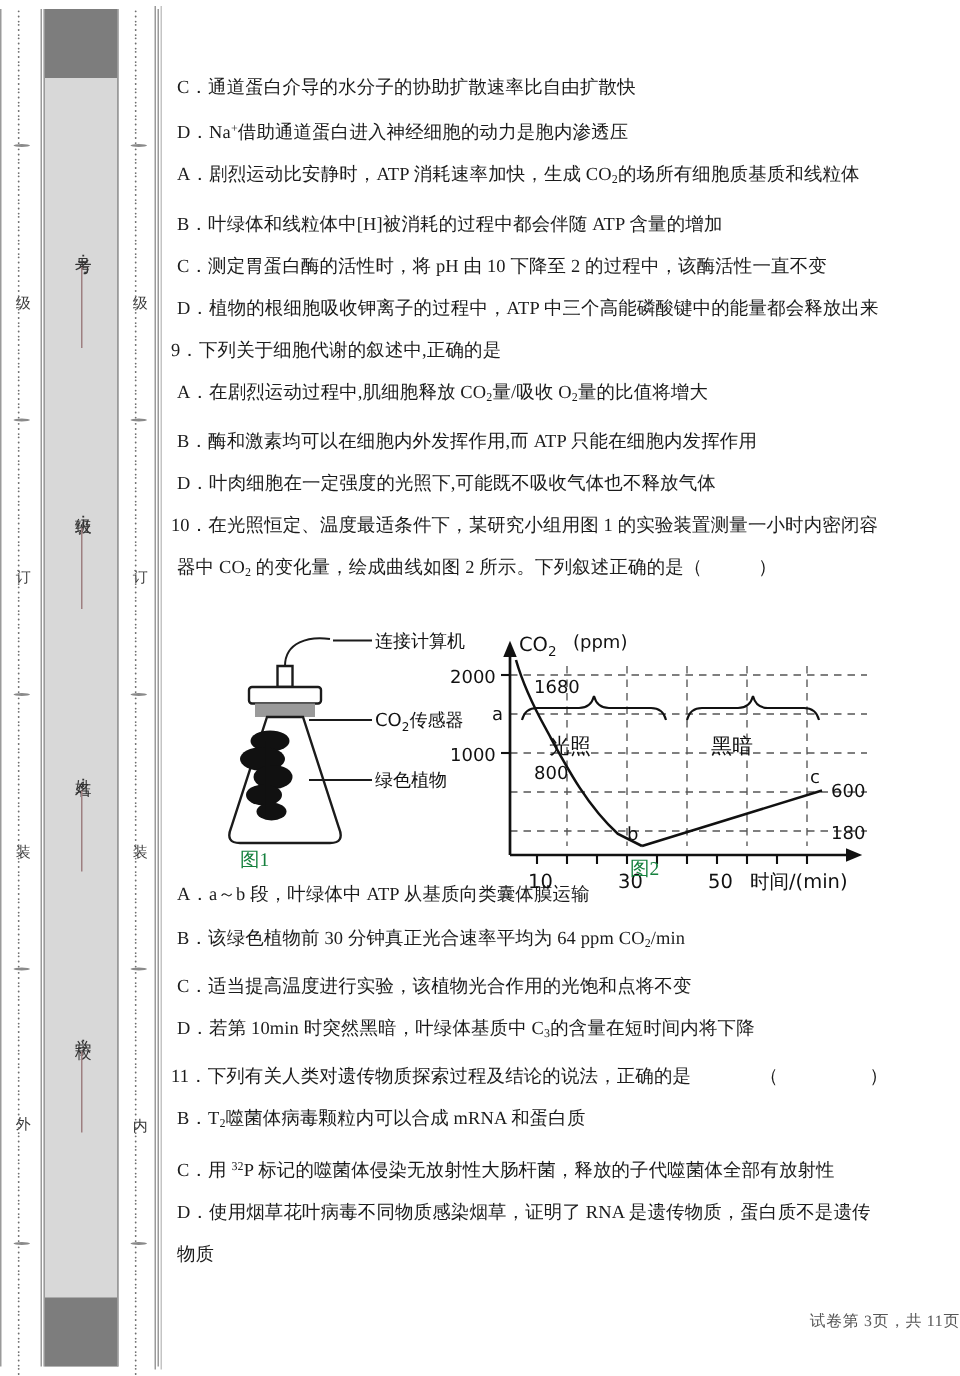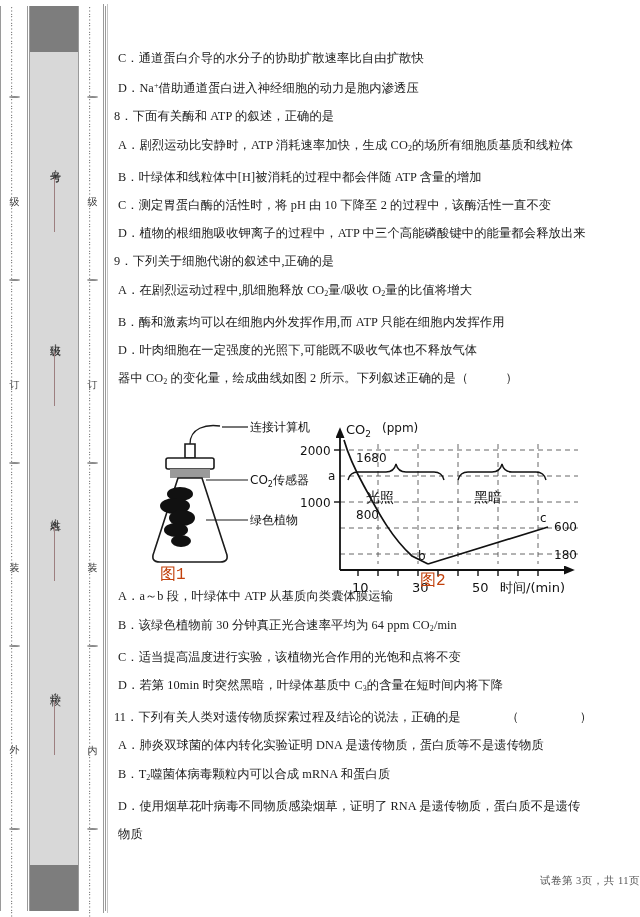--- a/index.html
+++ b/index.html
@@ -51,21 +51,21 @@
   .opt{padding-left:4px;}
   .q{padding-left:0px;}
   sub{font-size:8px;vertical-align:-2px;}
   sup{font-size:8px;vertical-align:4px;}
   .blank-par{float:right;letter-spacing:6px;margin-right:28px;}
 
   
   #figures{position:absolute;left:130px;top:414px;width:512px;height:186px;}
   #fig1{position:absolute;left:14px;top:0;width:180px;height:186px;}
   #fig2{position:absolute;left:148px;top:0;width:330px;height:186px;}
-  .figcap{position:absolute;font-size:16px;font-family:Liberation Mono, monospace;color:#c2410c;}
+  .figcap{position:absolute;font-size:13px;font-family:Liberation Serif, serif;color:#15803d;}
   #cap1{left:30px;top:150px;}
   #cap2{left:290px;top:156px;}
 
   #footer{position:absolute;left:0;right:0;top:874px;text-align:right;
     font-size:10.5px;color:#555;letter-spacing:0.5px;}
 </style>
 </head>
 <body>
 
 <div id="seal-margin">
@@ -142,40 +142,40 @@
   </div>
 
   <div class="page-border"></div>
   <div class="page-border2"></div>
 </div>
 
 <div id="content">
   <div id="lines-top">
       <div class="line opt">C．通道蛋白介导的水分子的协助扩散速率比自由扩散快</div>
       <div class="line opt">D．Na<sup>+</sup>借助通道蛋白进入神经细胞的动力是胞内渗透压</div>
-      <div class="line q">8．下面有关酶和 ATP 的叙述，正确的是</div>
       <div class="line opt">A．剧烈运动比安静时，ATP 消耗速率加快，生成 CO<sub>2</sub>的场所有细胞质基质和线粒体</div>
       <div class="line opt">B．叶绿体和线粒体中[H]被消耗的过程中都会伴随 ATP 含量的增加</div>
       <div class="line opt">C．测定胃蛋白酶的活性时，将 pH 由 10 下降至 2 的过程中，该酶活性一直不变</div>
       <div class="line opt">D．植物的根细胞吸收钾离子的过程中，ATP 中三个高能磷酸键中的能量都会释放出来</div>
       <div class="line q">9．下列关于细胞代谢的叙述中,正确的是</div>
       <div class="line opt">A．在剧烈运动过程中,肌细胞释放 CO<sub>2</sub>量/吸收 O<sub>2</sub>量的比值将增大</div>
       <div class="line opt">B．酶和激素均可以在细胞内外发挥作用,而 ATP 只能在细胞内发挥作用</div>
       <div class="line opt">D．叶肉细胞在一定强度的光照下,可能既不吸收气体也不释放气体</div>
+      <div class="line q">10．在光照恒定、温度最适条件下，某研究小组用图 1 的实验装置测量一小时内密闭容</div>
       <div class="line opt">器中 CO<sub>2</sub> 的变化量，绘成曲线如图 2 所示。下列叙述正确的是（　　　）</div>
     </div>
   <div style="height:186px"></div>
   <div id="lines-bottom">
       <div class="line opt">A．a～b 段，叶绿体中 ATP 从基质向类囊体膜运输</div>
       <div class="line opt">B．该绿色植物前 30 分钟真正光合速率平均为 64 ppm CO<sub>2</sub>/min</div>
       <div class="line opt">C．适当提高温度进行实验，该植物光合作用的光饱和点将不变</div>
       <div class="line opt">D．若第 10min 时突然黑暗，叶绿体基质中 C<sub>3</sub>的含量在短时间内将下降</div>
       <div class="line q">11．下列有关人类对遗传物质探索过程及结论的说法，正确的是<span class="blank-par">（　　　）</span></div>
-      <div class="line opt">A．肺炎双球菌的体内转化实验证明 DNA 是遗传物质，蛋白质等不是遗传物质</div>
       <div class="line opt">B．T<sub>2</sub>噬菌体病毒颗粒内可以合成 mRNA 和蛋白质</div>
+      <div class="line opt">C．用 <sup>32</sup>P 标记的噬菌体侵染无放射性大肠杆菌，释放的子代噬菌体全部有放射性</div>
       <div class="line opt">D．使用烟草花叶病毒不同物质感染烟草，证明了 RNA 是遗传物质，蛋白质不是遗传</div>
       <div class="line opt">物质</div>
     </div>
 </div>
 
 <div id="figures">
 
   <svg id="fig1" viewBox="0 0 180 186">
     <g fill="none" stroke="#1b1b1b" stroke-width="1.6">
 

